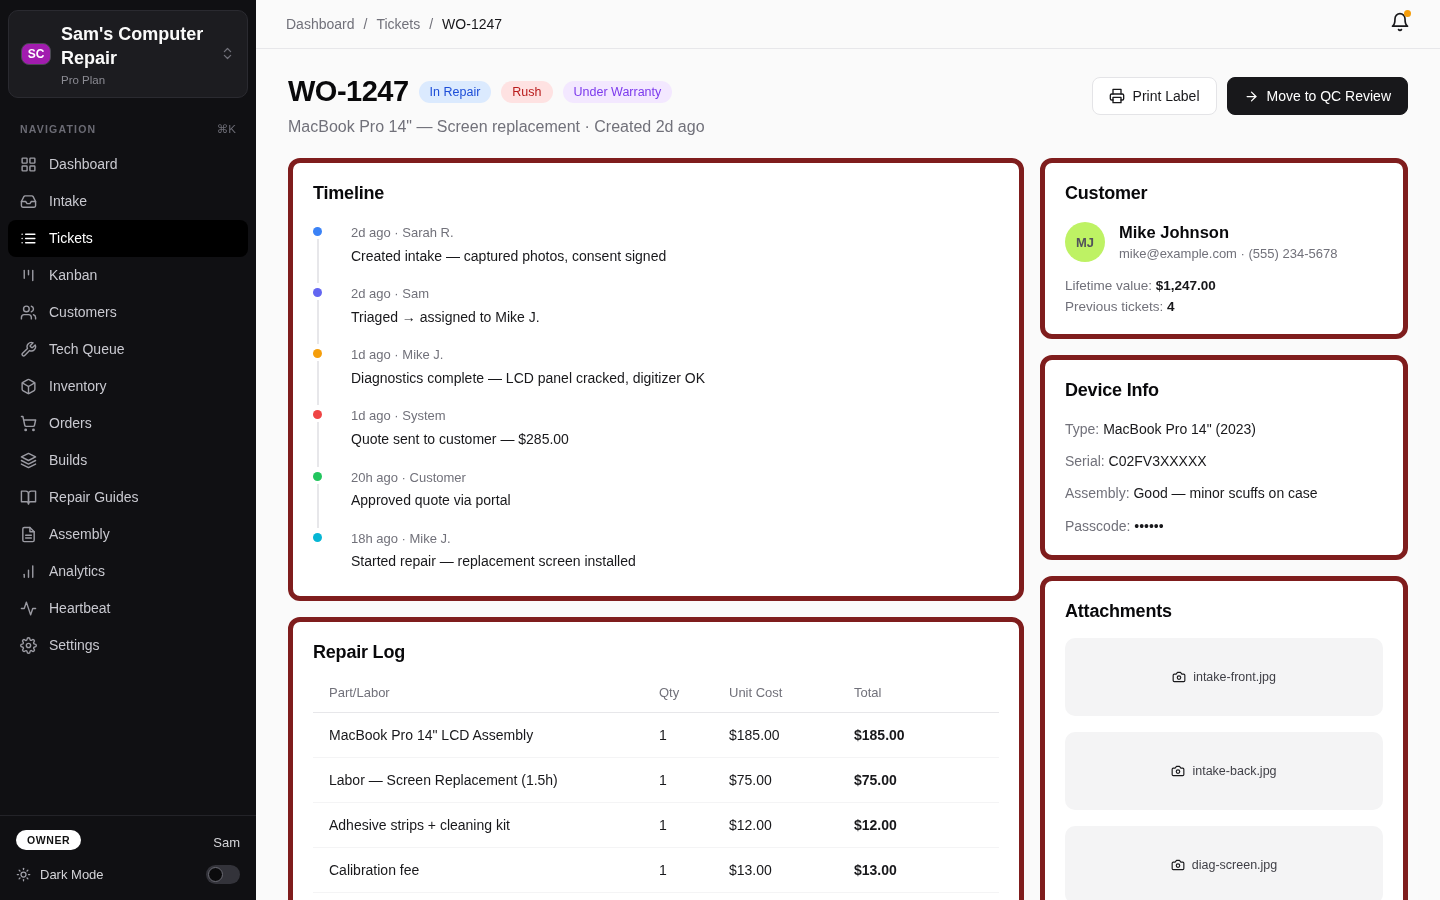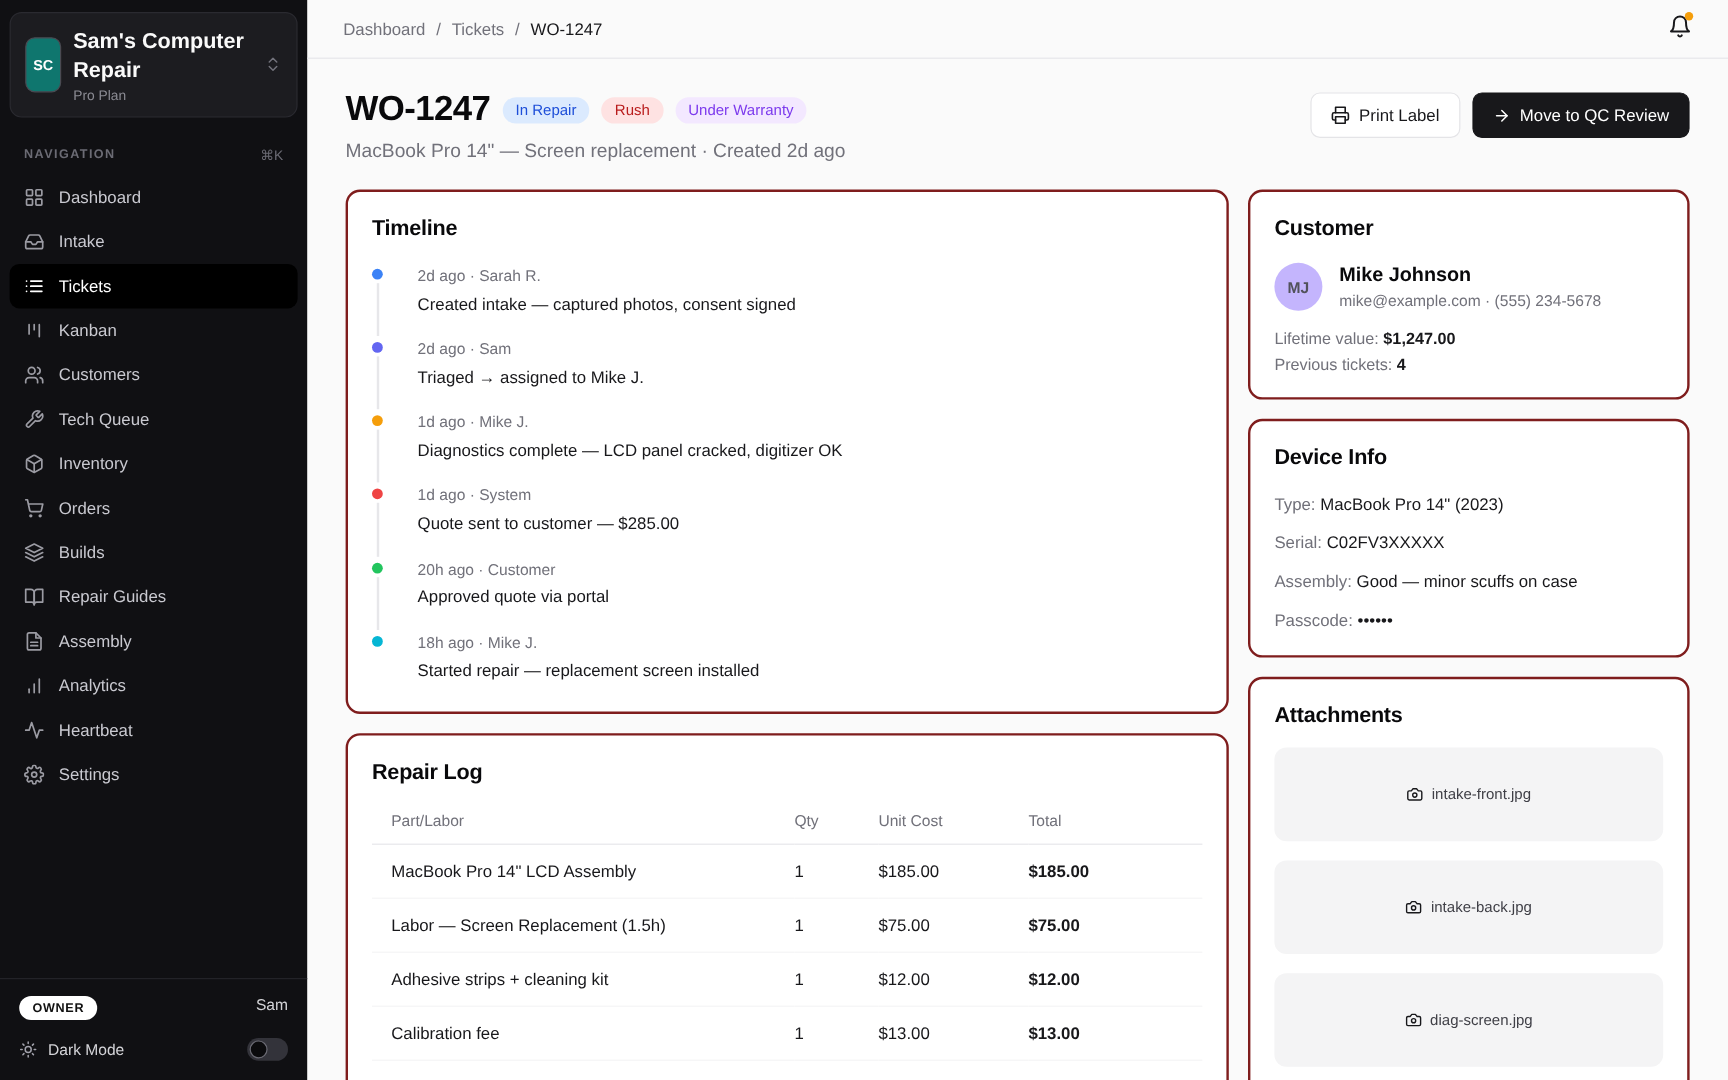--- a/index.html
+++ b/index.html
@@ -3,35 +3,35 @@
 <meta charset="utf-8">
 <style>
   * { margin:0; padding:0; box-sizing:border-box; }
   html,body { width:1440px; height:900px; overflow:hidden; }
   body { font-family:"Liberation Sans","DejaVu Sans",sans-serif; background:#fafafa; color:#18181b; }
   .app { display:flex; width:1440px; height:900px; }
 
   
   .sidebar { width:256px; height:900px; background:#101013; color:#d4d4d8; display:flex; flex-direction:column; flex-shrink:0; }
   .ws-card { margin:10px 8px 0; background:#1c1c20; border:1px solid #2a2a30; border-radius:10px; padding:11px 12px; display:flex; align-items:center; gap:10px; cursor:pointer; }
-  .ws-avatar { width:30px; height:46px; border-radius:8px; background:#0f766e; border:1px solid #4a4a52; color:#fff; font-size:12px; font-weight:700; display:flex; align-items:center; justify-content:center; flex-shrink:0; }
+  .ws-avatar { width:30px; height:22px; border-radius:8px; background:#a21caf; border:1px solid #4a4a52; color:#fff; font-size:12px; font-weight:700; display:flex; align-items:center; justify-content:center; flex-shrink:0; }
   .ws-meta { flex:1; min-width:0; }
   .ws-name { font-size:18px; font-weight:600; color:#fafafa; line-height:1.35; }
   .ws-plan { font-size:11.5px; color:#8b8b93; margin-top:3px; }
   .ws-chev { color:#71717a; display:flex; }
   .nav-section { padding:0 8px; margin-top:24px; }
   .nav-head { display:flex; justify-content:space-between; align-items:center; padding:0 12px; margin-bottom:10px; }
   .nav-head-label { font-size:10.5px; letter-spacing:1.2px; color:#6b6b74; font-weight:700; }
   .nav-kbd { font-size:11.5px; color:#6b6b74; }
   .nav-item { display:flex; align-items:center; gap:12px; height:37px; padding:0 12px; border-radius:8px; font-size:14px; color:#c9c9d0; cursor:pointer; }
   .nav-item.active { background:#000; color:#fff; }
   .nav-ic { width:17px; height:17px; display:flex; align-items:center; color:#9b9ba3; flex-shrink:0; }
   .nav-item.active .nav-ic { color:#fff; }
   .sb-footer { margin-top:auto; border-top:1px solid #232328; padding:14px 16px 16px; }
-  .owner-row { display:flex; justify-content:space-between; align-items:flex-start; }
+  .owner-row { display:flex; justify-content:space-between; align-items:flex-end; }
   .owner-badge { background:#fff; color:#111; font-size:10.5px; font-weight:700; letter-spacing:.6px; border-radius:999px; padding:4px 11px; }
   .owner-name { font-size:13px; color:#d4d4d8; }
   .dm-row { display:flex; align-items:center; gap:9px; margin-top:15px; }
   .dm-ic { display:flex; color:#a1a1aa; }
   .dm-label { font-size:13px; color:#d4d4d8; flex:1; }
   .toggle { width:34px; height:19px; border-radius:999px; background:#33333a; position:relative; cursor:pointer; display:inline-block; }
   .toggle-knob { position:absolute; left:2px; top:2px; width:15px; height:15px; border-radius:50%; background:#0b0b0d; border:1px solid #6b6b74; }
 
   
   .main { flex:1; display:flex; flex-direction:column; min-width:0; }
@@ -48,21 +48,21 @@
   h1 { font-size:29px; font-weight:700; letter-spacing:-.5px; color:#09090b; }
   .badge { font-size:12.5px; font-weight:500; border-radius:999px; padding:4px 11px; white-space:nowrap; }
   .subtitle { margin-top:10px; font-size:16px; color:#71717a; }
   .head-actions { display:flex; gap:10px; margin-top:2px; }
   .btn { display:flex; align-items:center; gap:8px; height:38px; padding:0 16px; border-radius:8px; font-size:14px; font-weight:500; cursor:pointer; font-family:inherit; }
   .btn-outline { background:#fff; border:1px solid #e4e4e7; color:#18181b; }
   .btn-dark { background:#18181b; border:1px solid #18181b; color:#fff; }
   .btn .ic { display:flex; }
 
   .grid { display:grid; grid-template-columns:1fr 368px; gap:16px; margin-top:22px; align-items:start; }
-  .card { background:#fff; border:2px solid #7f1d1d; border-radius:12px; padding:20px; }
+  .card { background:#fff; border:5px solid #7f1d1d; border-radius:12px; padding:20px; }
   .col-left .card + .card { margin-top:16px; }
   .col-right { display:flex; flex-direction:column; gap:16px; }
   .card-title { font-size:18px; font-weight:700; color:#09090b; letter-spacing:-.2px; }
 
   
   .tl-list { margin-top:20px; }
   .tl-item { position:relative; padding-left:38px; padding-bottom:19px; }
   .tl-item:last-child { padding-bottom:4px; }
   .tl-item:not(:last-child)::before { content:""; position:absolute; left:4px; top:15px; bottom:2px; width:1.5px; background:#e7e7ea; }
   .tl-dot { position:absolute; left:0; top:3px; width:9px; height:9px; border-radius:50%; }
@@ -72,21 +72,21 @@
   
   .repair-card { min-height:360px; }
   .rl-table { width:100%; border-collapse:collapse; margin-top:8px; }
   .rl-table th { font-size:13px; color:#71717a; font-weight:500; text-align:left; padding:14px 0 12px; border-bottom:1px solid #e7e7ea; }
   .rl-table td { font-size:14px; color:#18181b; text-align:left; padding:14px 0; border-bottom:1px solid #f4f4f5; }
   .rl-table th:first-child, .rl-table td:first-child { padding-left:16px; }
   .t-strong { font-weight:700; }
 
   
   .cust-head { display:flex; align-items:center; gap:14px; margin-top:18px; }
-  .cust-avatar { width:40px; height:40px; border-radius:50%; background:#c4b5fd; color:#52525b; font-size:13px; font-weight:600; display:flex; align-items:center; justify-content:center; flex-shrink:0; }
+  .cust-avatar { width:40px; height:40px; border-radius:50%; background:#bef264; color:#52525b; font-size:13px; font-weight:600; display:flex; align-items:center; justify-content:center; flex-shrink:0; }
   .cust-name { font-size:16.5px; font-weight:600; color:#09090b; }
   .cust-contact { font-size:13px; color:#71717a; margin-top:4px; }
   .cust-stats { margin-top:16px; }
   .stat-line { font-size:13.5px; color:#71717a; margin-top:6px; }
   .stat-line b { color:#18181b; font-weight:700; }
 
   
   .dev-row { font-size:14px; margin-top:14px; line-height:1.3; }
   .dev-row:first-of-type { margin-top:19px; }
   .dev-label { color:#71717a; }

